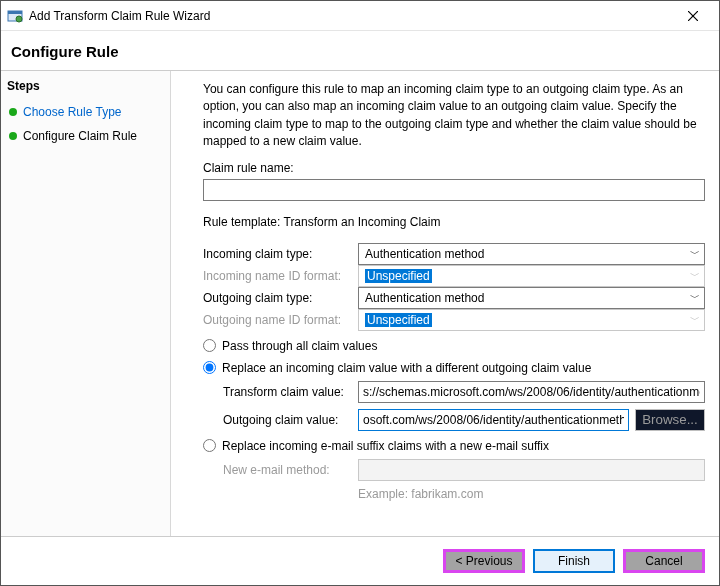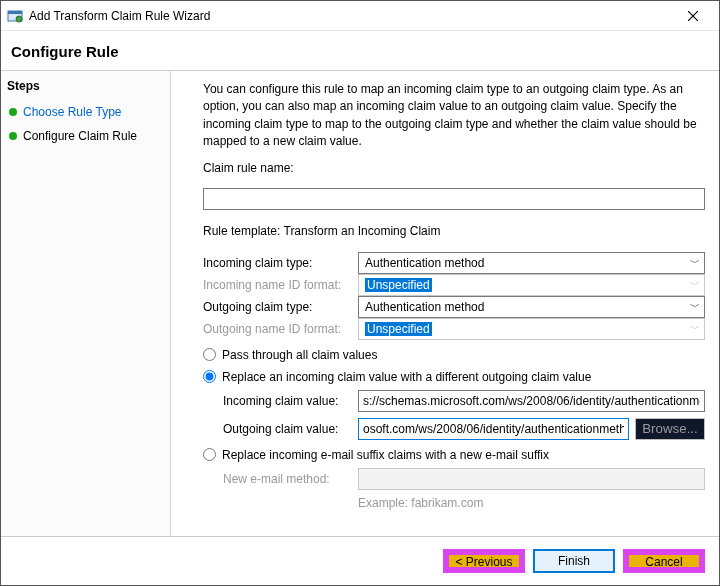--- a/index.html
+++ b/index.html
@@ -13,21 +13,21 @@
 .header h1 { font-size: 15px; font-weight: bold; }
 .body { flex: 1; display: flex; border-top: 1px solid #ccc; border-bottom: 1px solid #ccc; overflow: hidden; gap: 20px; }
 .sidebar { width: 170px; border-right: 1px solid #d8d8d8; background: #fbfbfb; padding: 8px 6px; }
 .sidebar-title { font-weight: bold; margin-bottom: 8px; font-size: 12px; }
 .step { display: flex; align-items: center; padding: 4px 2px; margin-bottom: 2px; cursor: pointer; }
 .step-bullet { width: 8px; height: 8px; border-radius: 50%; background: #1aa81a; margin-right: 6px; flex-shrink: 0; }
 .step-link { color: #0066cc; }
 .step-current { color: #000; }
 .main { flex: 1; padding: 10px 14px 4px 12px; overflow: hidden; }
 .desc { line-height: 1.45; margin-bottom: 10px; }
-.label { margin-bottom: 13px; }
+.label { margin-bottom: 4px; }
 .text-input { width: 100%; height: 22px; border: 1px solid #7a7a7a; padding: 2px 4px; font-family: inherit; font-size: 12px; }
 .rule-template { margin-top: 14px; margin-bottom: 14px; }
 .row { display: flex; align-items: center; }
 .row-label { width: 155px; }
 .row-label.disabled { color: #9a9a9a; }
 .row-field { flex: 1; }
 .select { width: 100%; height: 22px; border: 1px solid #7a7a7a; background: #fff; display: flex; align-items: center; justify-content: space-between; padding: 0 4px 0 6px; cursor: pointer; }
 .select.disabled { color: #999; border-color: #c8c8c8; cursor: default; }
 .select .arrow { font-size: 10px; color: #333; }
 .select.disabled .arrow { color: #bbb; }
@@ -35,21 +35,21 @@
 .radio-row { display: flex; align-items: center; margin-bottom: 6px; margin-top: 8px; }
 .radio-row input[type=radio] { margin-right: 6px; }
 .indent-row { display: flex; align-items: center; margin-bottom: 6px; padding-left: 20px; }
 .indent-row .ilabel { width: 135px; }
 .indent-row .ilabel.disabled { color: #9a9a9a; }
 .readonly-input { flex: 1; height: 22px; border: 1px solid #7a7a7a; padding: 2px 4px; background: #fff; font-family: inherit; font-size: 12px; overflow: hidden; white-space: nowrap; }
 .readonly-input.disabled { border-color: #c8c8c8; background: #f3f3f3; color: #aaa; }
 .browse-btn { width: 70px; height: 22px; margin-left: 6px; border: 1px solid #bfbfbf; background: #0f172a; color: #9a9a9a; cursor: default; }
 .example { color: #9a9a9a; padding-left: 155px; margin-top: 2px; }
 .footer { height: 48px; display: flex; justify-content: flex-end; align-items: center; padding: 0 14px; gap: 8px; }
-.btn { width: 82px; height: 24px; border: 6px solid #d946ef; background: #eab308; font-family: inherit; font-size: 12px; cursor: pointer; }
+.btn { width: 82px; height: 24px; border: 3px solid #d946ef; background: #a3a3a3; font-family: inherit; font-size: 12px; cursor: pointer; }
 .btn.default { border: 2px solid #0078d7; background: #e5f1fb; }
 </style>
 </head>
 <body>
 
 <div class="window">
 
   <div class="titlebar">
     <span class="titlebar-icon">
       <svg viewBox="0 0 16 16" width="16" height="16">
@@ -137,21 +137,21 @@
         <input type="radio" name="opt" style="">
         <span>Pass through all claim values</span>
       </label>
 
       <label class="radio-row">
         <input type="radio" name="opt" checked="" style="">
         <span>Replace an incoming claim value with a different outgoing claim value</span>
       </label>
 
       <div class="indent-row">
-        <div class="ilabel">Incoming claim value:</div>
+        <div class="ilabel">Transform claim value:</div>
         <input type="text" class="readonly-input" value="s://schemas.microsoft.com/ws/2008/06/identity/authenticationmethod/password" style="">
       </div>
 
       <div class="indent-row">
         <div class="ilabel">Outgoing claim value:</div>
         <input type="text" class="readonly-input" style="border-color: rgb(0, 120, 215);" value="osoft.com/ws/2008/06/identity/authenticationmethod/password">
         <button class="browse-btn">Browse...</button>
       </div>
 
       <label class="radio-row">

